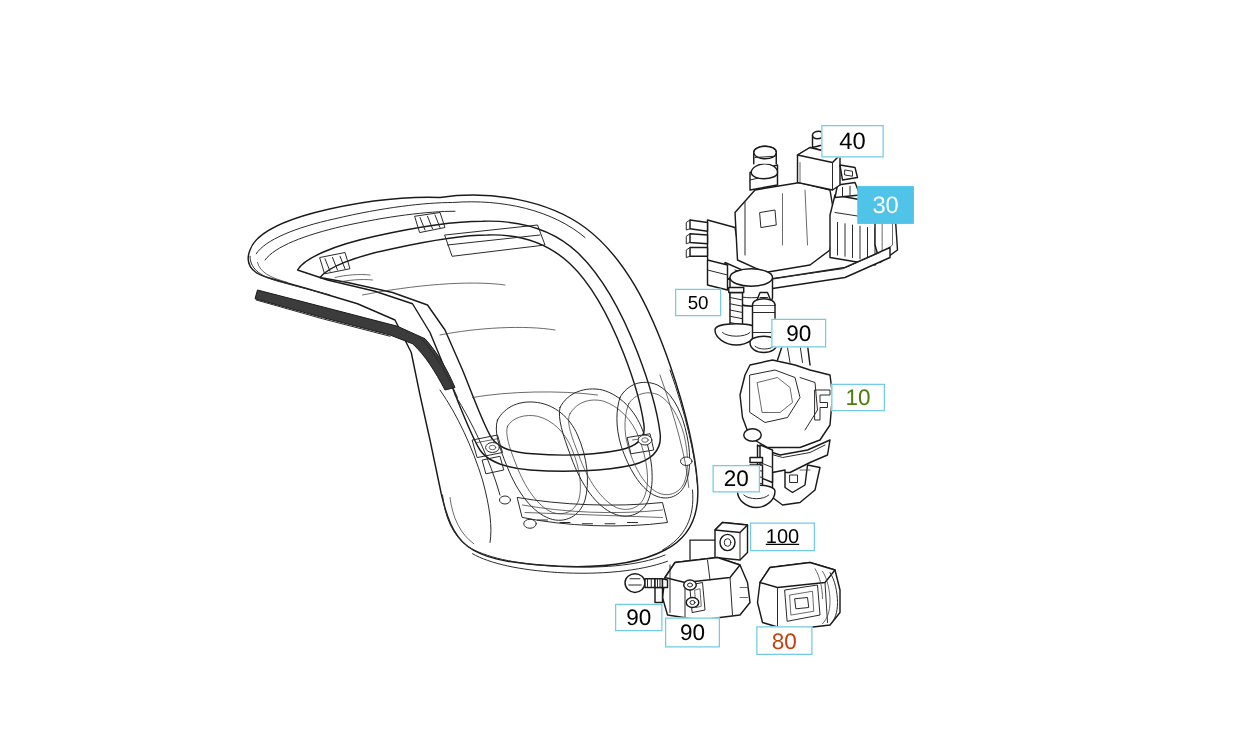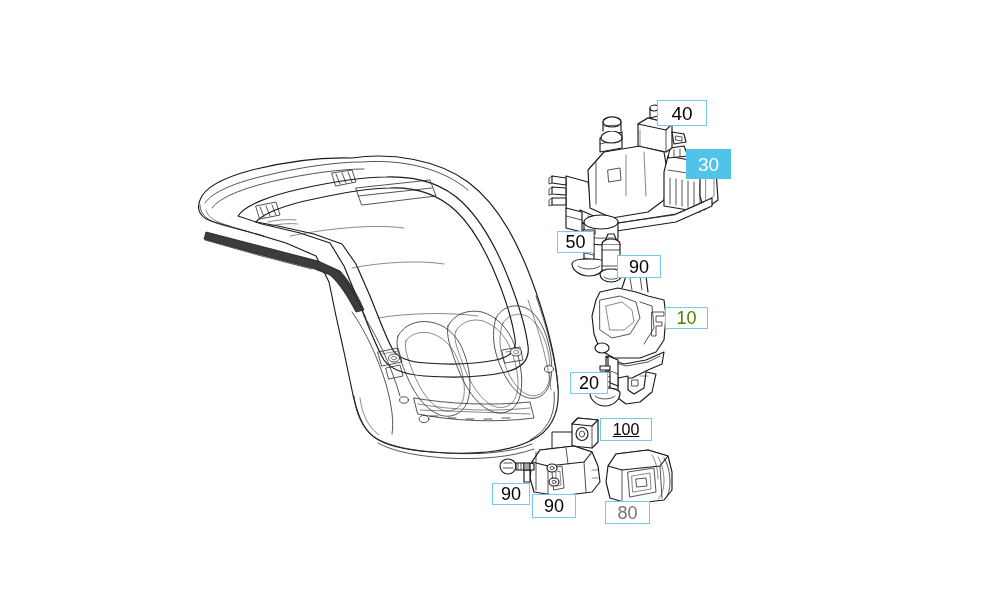--- a/index.html
+++ b/index.html
@@ -347,39 +347,39 @@
     </g>
   </svg>
 
   <div id="callout-layer">
       <div class="callout outline" style="left: 657px; top: 100px; width: 50px; height: 26px; font-size: 19px; border-color: rgb(114, 203, 232); color: rgb(0, 0, 0);">
         <span>40</span>
       </div>
       <div class="callout filled" style="left: 686px; top: 149px; width: 45px; height: 30px; font-size: 19px; background: rgb(79, 195, 232); border-color: rgb(79, 195, 232); color: rgb(255, 255, 255);">
         <span>30</span>
       </div>
-      <div class="callout outline" style="left: 557px; top: 231px; width: 37px; height: 22px; font-size: 18px; border-color: rgb(114, 203, 232); color: rgb(0, 0, 0);">
+      <div class="callout outline" style="left: 540px; top: 231px; width: 37px; height: 22px; font-size: 15px; border-color: rgb(114, 203, 232); color: rgb(0, 0, 0);">
         <span>50</span>
       </div>
       <div class="callout outline" style="left: 617px; top: 255px; width: 44px; height: 23px; font-size: 18px; border-color: rgb(114, 203, 232); color: rgb(0, 0, 0);">
         <span>90</span>
       </div>
       <div class="callout outline" style="left: 665px; top: 307px; width: 43px; height: 22px; font-size: 18px; border-color: rgb(114, 203, 232); color: #4d7c0f; text-align: right;">
         <span>10</span>
       </div>
       <div class="callout outline" style="left: 570px; top: 372px; width: 38px; height: 22px; font-size: 18px; border-color: rgb(114, 203, 232); color: rgb(0, 0, 0); align-items: center;">
         <span>20</span>
       </div>
       <div class="callout outline" style="left: 600px; top: 418px; width: 52px; height: 23px; font-size: 16px; border-color: rgb(114, 203, 232); color: rgb(0, 0, 0); text-decoration: underline;">
         <span>100</span>
       </div>
       <div class="callout outline" style="left: 492px; top: 483px; width: 38px; height: 22px; font-size: 18px; border-color: rgb(114, 203, 232); color: rgb(0, 0, 0);">
         <span>90</span>
       </div>
       <div class="callout outline" style="left: 532px; top: 494px; width: 44px; height: 24px; font-size: 18px; border-color: rgb(114, 203, 232); color: rgb(0, 0, 0);">
         <span>90</span>
       </div>
-      <div class="callout outline" style="left: 605px; top: 501px; width: 45px; height: 23px; font-size: 18px; border-color: rgb(114, 203, 232); color: #737373;">
+      <div class="callout outline" style="left: 605px; top: 501px; width: 45px; height: 23px; font-size: 18px; border-color: rgb(114, 203, 232); color: #c2410c;">
         <span>80</span>
       </div>
     </div>
 
 </div>
 
 </body></html>

